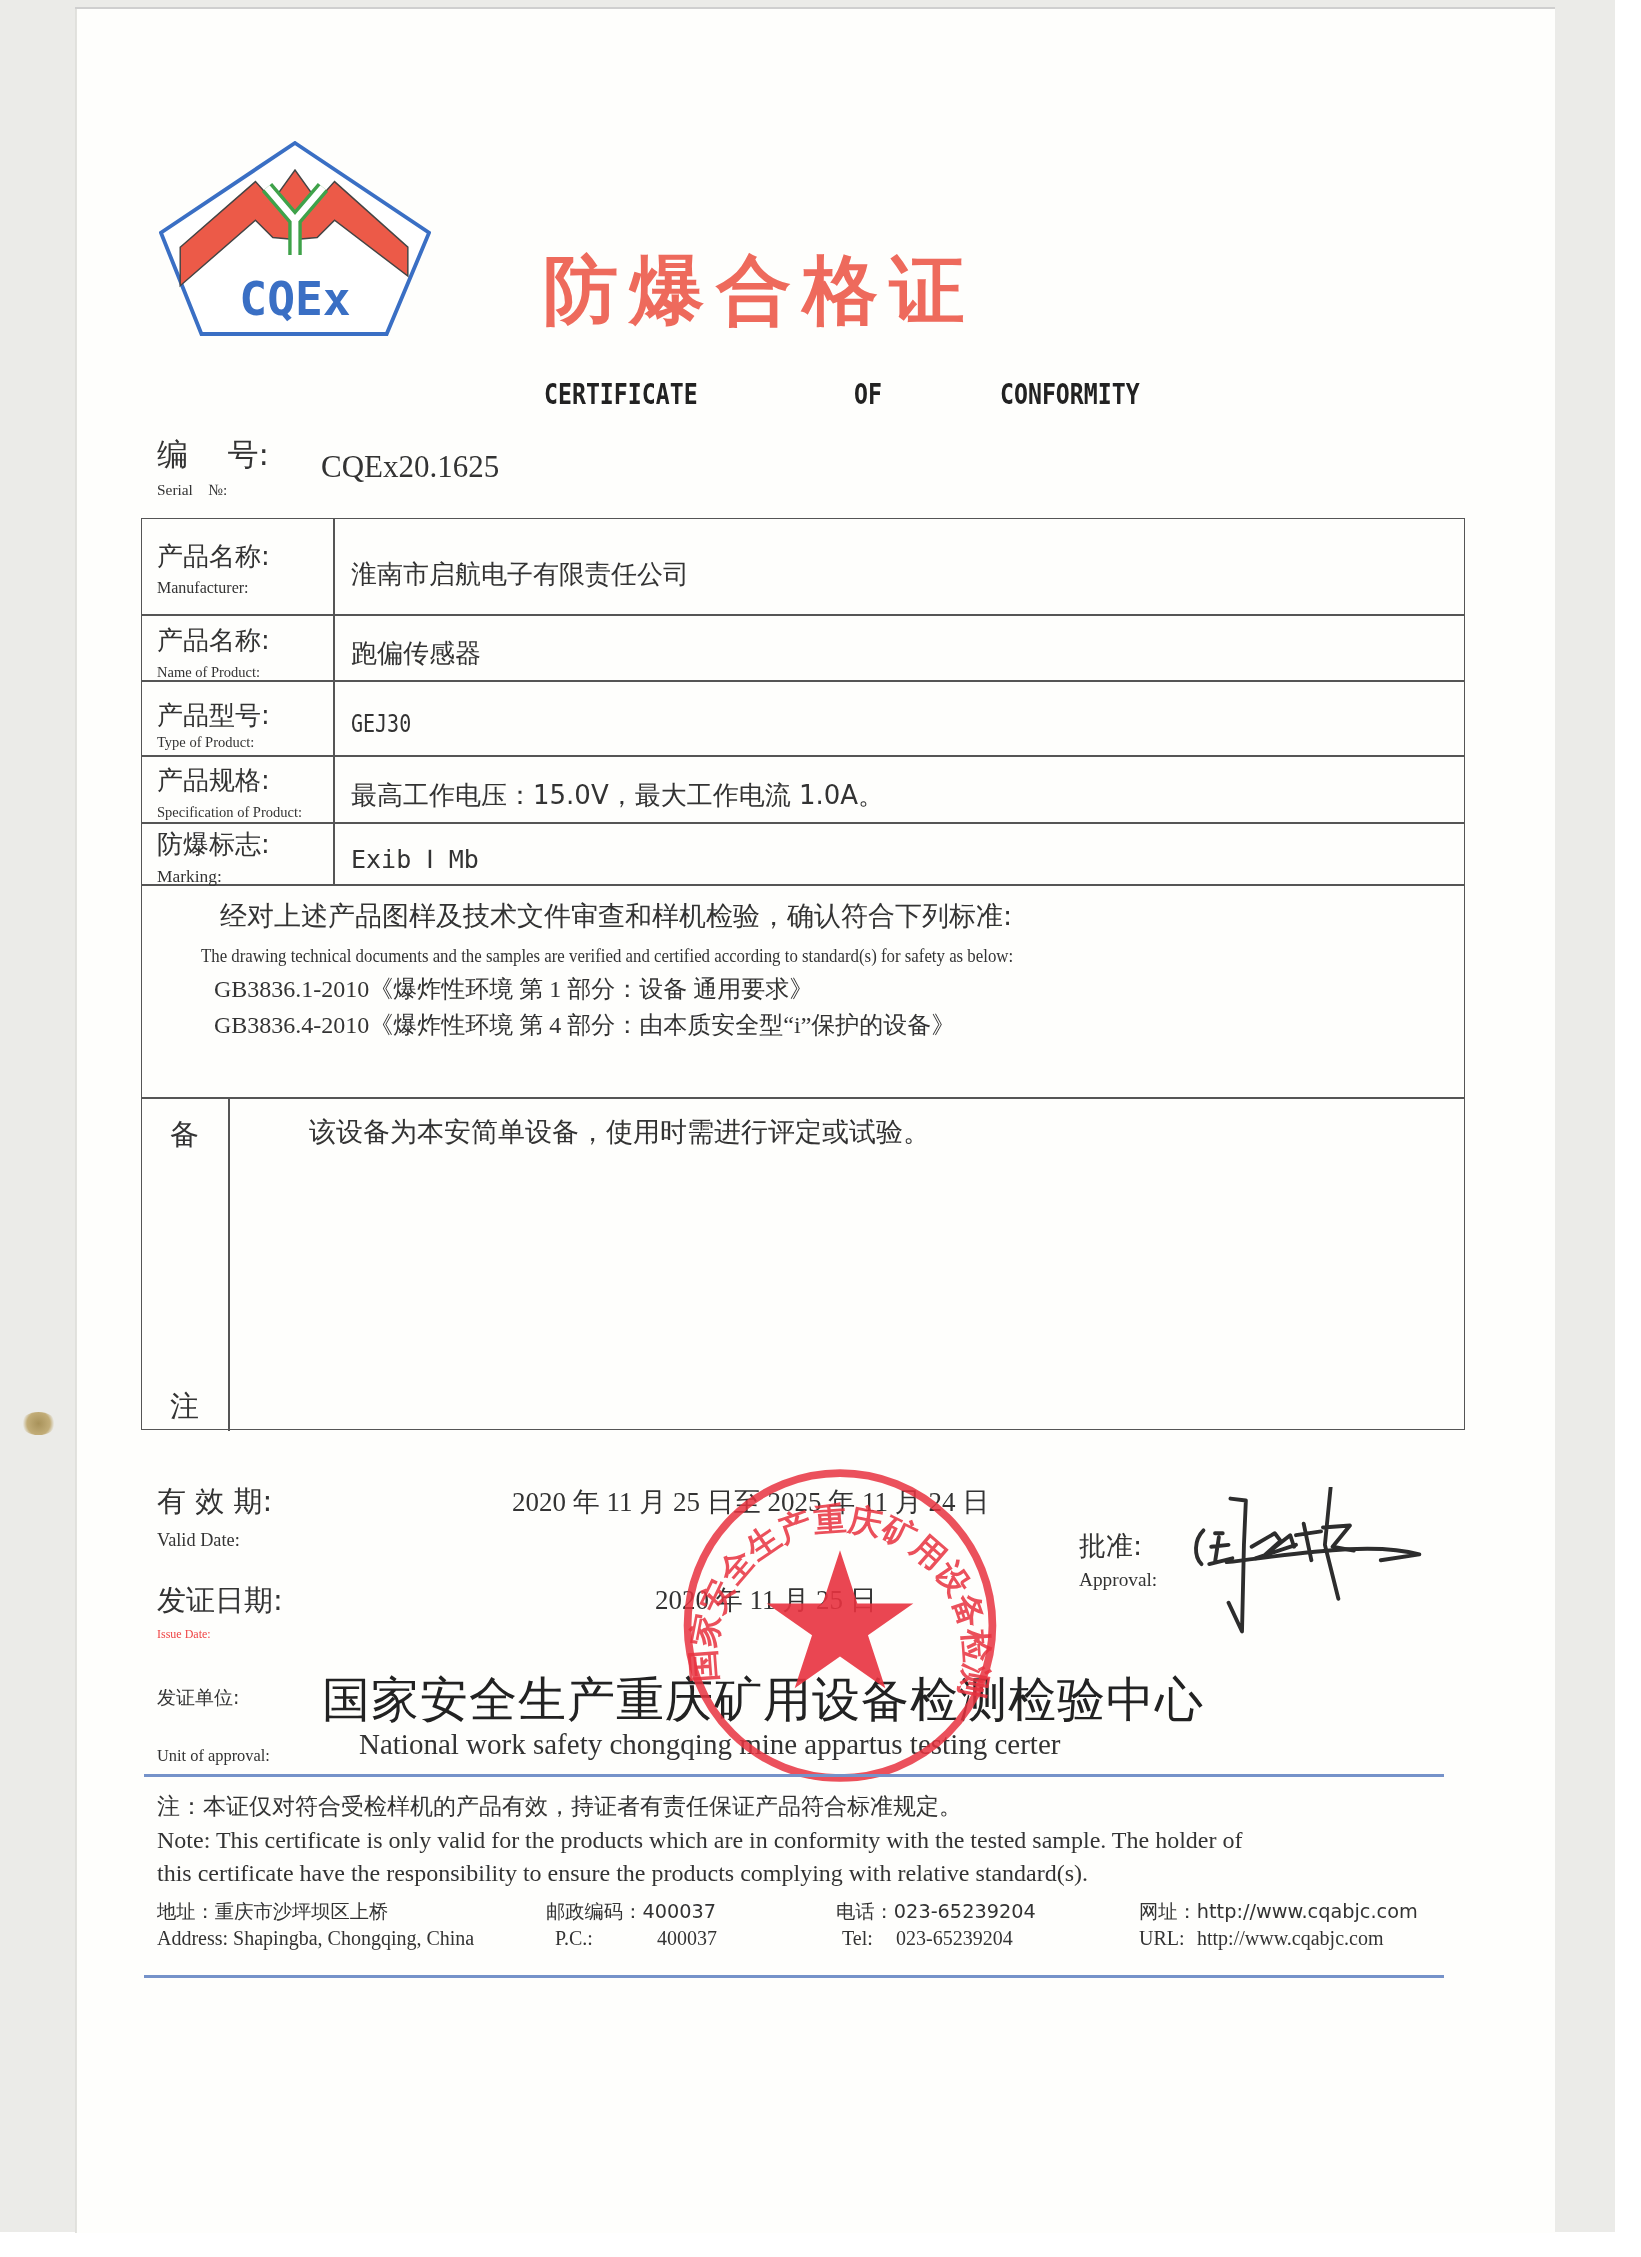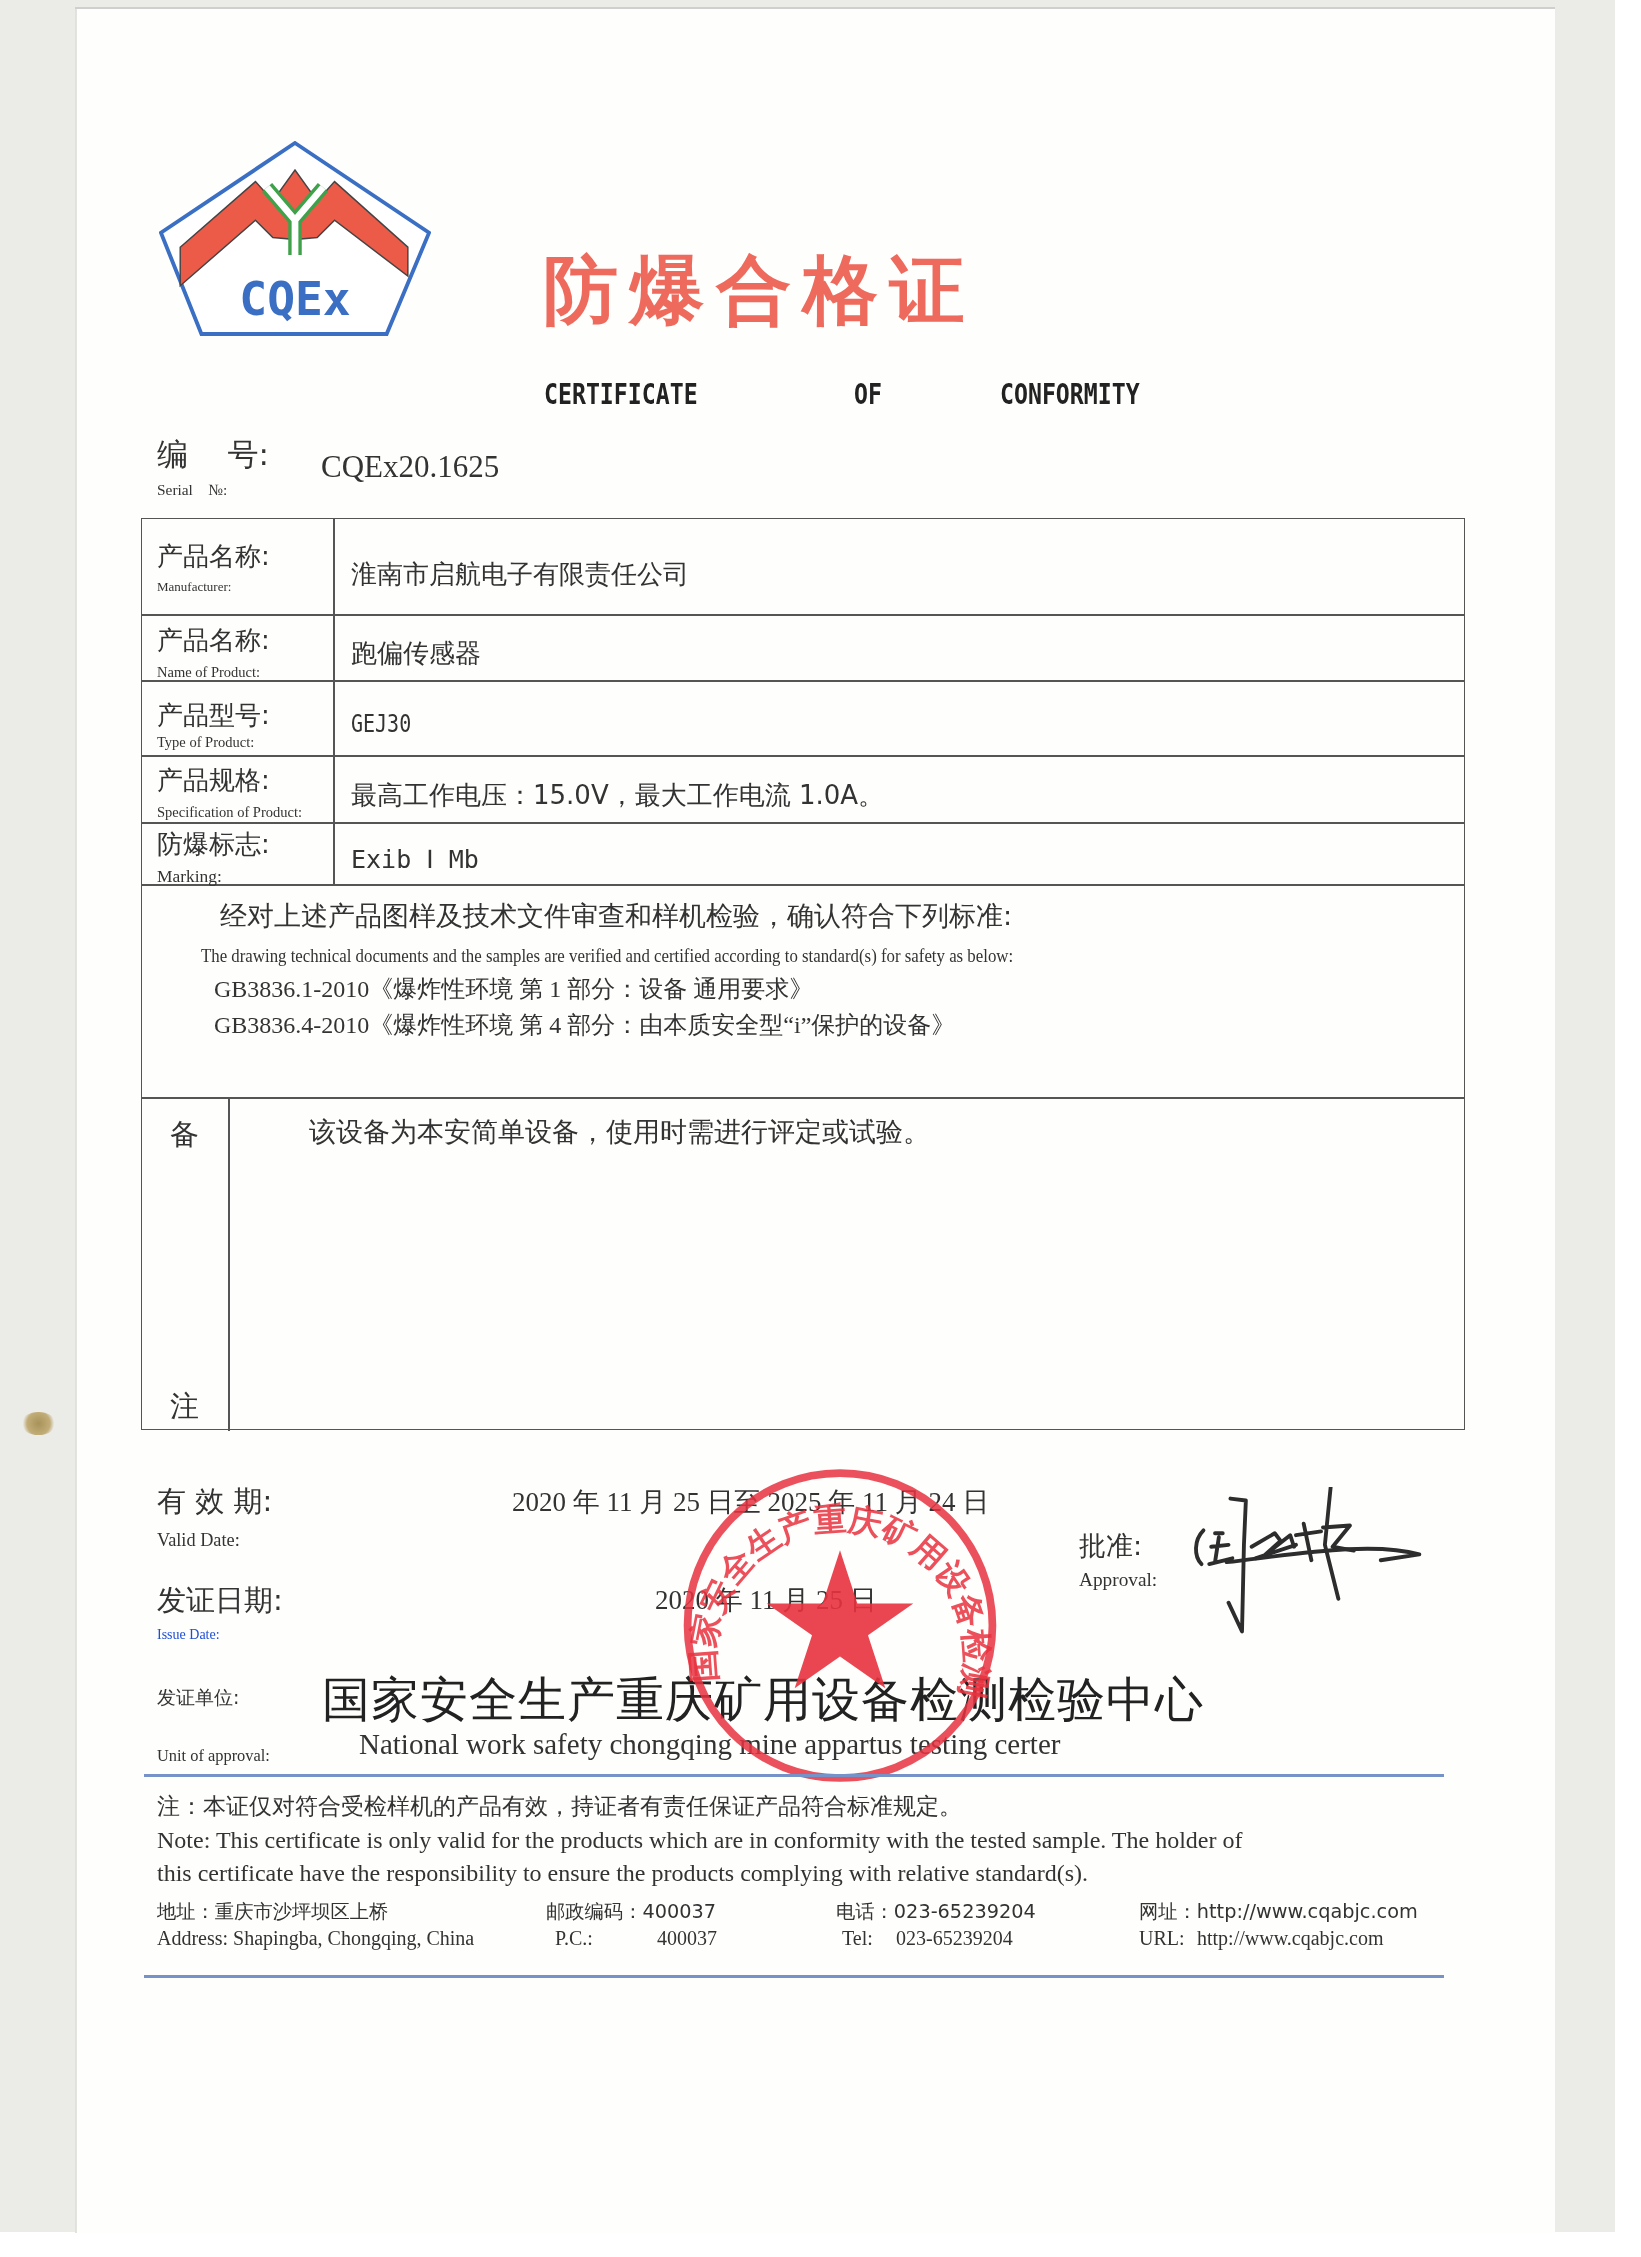--- a/index.html
+++ b/index.html
@@ -58,21 +58,21 @@
 <div class="hline" style="top:614px;"></div>
 <div class="hline" style="top:680px;"></div>
 <div class="hline" style="top:755px;"></div>
 <div class="hline" style="top:822px;"></div>
 <div class="hline" style="top:884px;"></div>
 <div class="hline" style="top:1097px;"></div>
 <div class="vline" style="left:333px;top:518px;height:367px;"></div>
 <div class="vline" style="left:228px;top:1098px;height:333px;"></div>
 
 <div class="abs cn lbl-cn" style="left:157px;top:539px;">产品名称:</div>
-<div class="abs lbl-en" style="left:157px;top:579px;font-size:13px;">Manufacturer:</div>
+<div class="abs lbl-en" style="left:157px;top:579px;font-size:16px;">Manufacturer:</div>
 <div class="abs cn val" style="left:351px;top:557px;">淮南市启航电子有限责任公司</div>
 
 <div class="abs cn lbl-cn" style="left:157px;top:623px;">产品名称:</div>
 <div class="abs lbl-en" style="left:157px;top:664px;font-size:14.5px;">Name of Product:</div>
 <div class="abs cn val" style="left:351px;top:636px;">跑偏传感器</div>
 
 <div class="abs cn lbl-cn" style="left:157px;top:698px;">产品型号:</div>
 <div class="abs lbl-en" style="left:157px;top:734px;font-size:14.5px;">Type of Product:</div>
 <div class="abs val" style="left:351px;top:709px;font-family:'DejaVu Sans Mono',monospace;font-size:25px;transform:scaleX(0.8);transform-origin:left;">GEJ30</div>
 
@@ -91,21 +91,21 @@
 
 <div class="abs cn" style="left:170px;top:1115px;font-size:29px;color:#333;">备</div>
 <div class="abs cn" style="left:170px;top:1387px;font-size:29px;color:#333;">注</div>
 <div class="abs cn" style="left:309px;top:1114px;font-size:27px;color:#333;">该设备为本安简单设备，使用时需进行评定或试验。</div>
 
 <div class="abs cn" style="left:157px;top:1482px;font-size:29px;color:#333;">有 效 期:</div>
 <div class="abs" style="left:157px;top:1530px;font-size:18.3px;color:#333;">Valid Date:</div>
 <div class="abs" style="left:512px;top:1484px;font-size:27px;color:#333;">2020 年 11 月 25 日至 2025 年 11 月 24 日</div>
 
 <div class="abs cn" style="left:157px;top:1581px;font-size:29px;color:#333;text-align:right;">发证日期:</div>
-<div class="abs" style="left:157px;top:1627px;font-size:14px;color:#1d4ed8;">Issue Date:</div>
+<div class="abs" style="left:157px;top:1627px;font-size:12px;color:#ef4444;">Issue Date:</div>
 <div class="abs" style="left:655px;top:1582px;font-size:27px;color:#333;">2020 年 11 月 25 日</div>
 
 <div class="abs cn" style="left:1079px;top:1528px;font-size:27px;color:#333;">批准:</div>
 <div class="abs" style="left:1079px;top:1569px;font-size:19.3px;color:#333;">Approval:</div>
 <svg class="sig" viewBox="0 0 250 165">
   <g fill="none" stroke="#2d2d2d" stroke-width="4" stroke-linecap="round" stroke-linejoin="round">
     <path d="M16,45 C6,55 6,72 14,80"></path>
     <path d="M28,48 L36,48 M24,62 L42,60 M32,52 L28,78 M22,80 L46,74"></path>
     <path d="M44,12 L60,14 L58,60 L56,150 L42,120"></path>
     <path d="M66,62 L90,48 L96,56 L78,72 L106,50 L110,62 M70,74 L112,60"></path>

